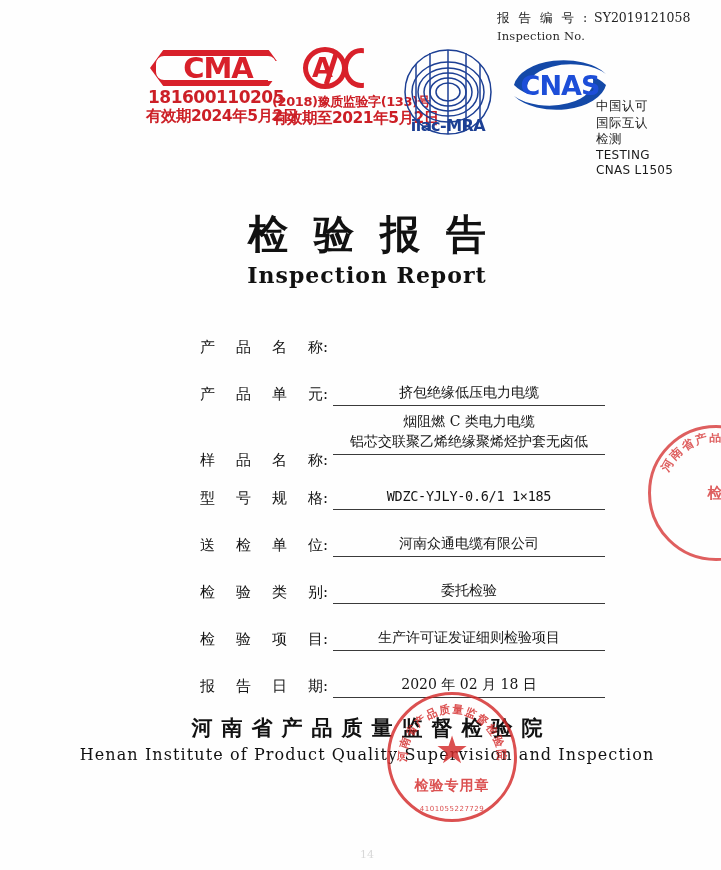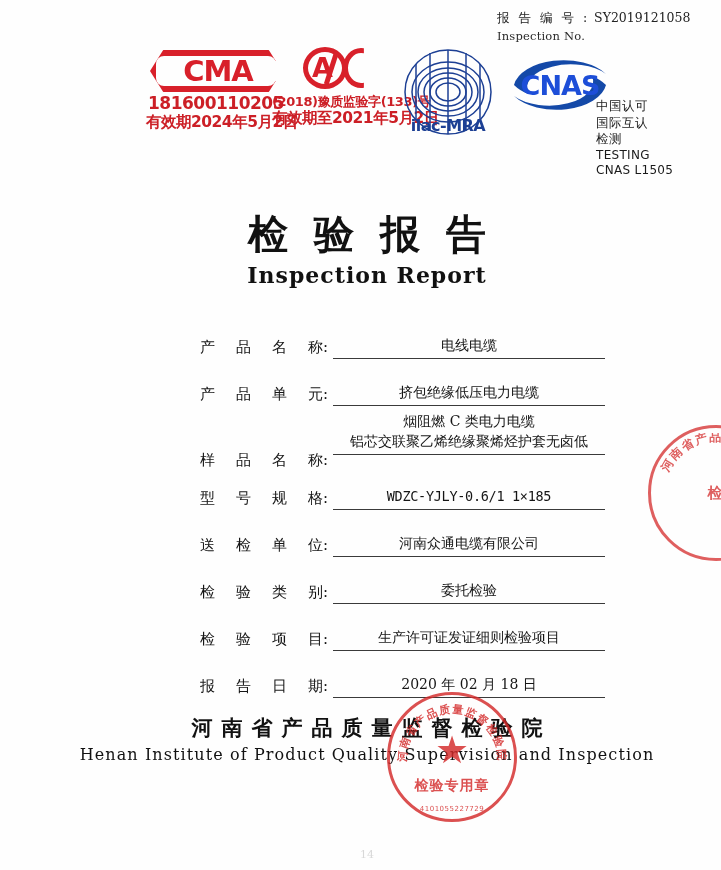--- a/index.html
+++ b/index.html
@@ -50,21 +50,21 @@
     top: 46px;
     width: 721px;
     height: 100px;
   }
   .logo-cell { position: absolute; text-align: center; }
 
   
   .cma-wrap { left: 146px; top: 4px; width: 140px; }
   .cma-mark {
     position: relative;
-    width: 132px; height: 42px;
+    width: 132px; height: 36px;
     margin: 0 auto 2px auto;
     text-align: right;
   }
   .cma-hex {
     position: absolute; inset: 0;
     border: 6px solid #d8202a;
     border-radius: 50% / 50%;
     box-sizing: border-box;
     clip-path: polygon(0% 50%, 10% 0%, 90% 0%, 100% 50%, 90% 100%, 10% 100%);
     border-radius: 14px;
@@ -451,21 +451,20 @@
 
   <div class="form">
 
     <div class="frow">
       <div class="flabel">
         <span class="ch">产</span>
         <span class="ch">品</span>
         <span class="ch">名</span>
         <span class="ch">称:</span>
       </div>
-      <div class="fvalue">电线电缆</div>
     </div>
 
     <div class="frow">
       <div class="flabel">
         <span class="ch">产</span>
         <span class="ch">品</span>
         <span class="ch">单</span>
         <span class="ch">元:</span>
       </div>
       <div class="fvalue">挤包绝缘低压电力电缆</div>

